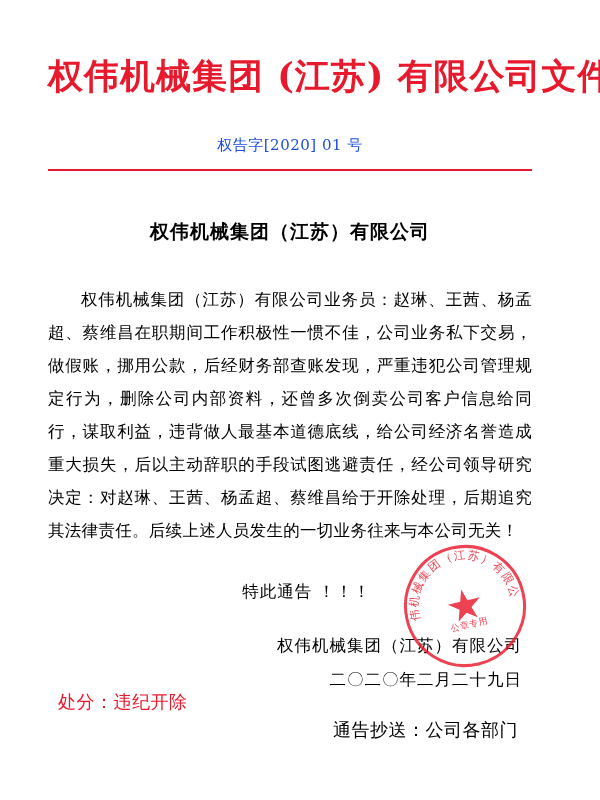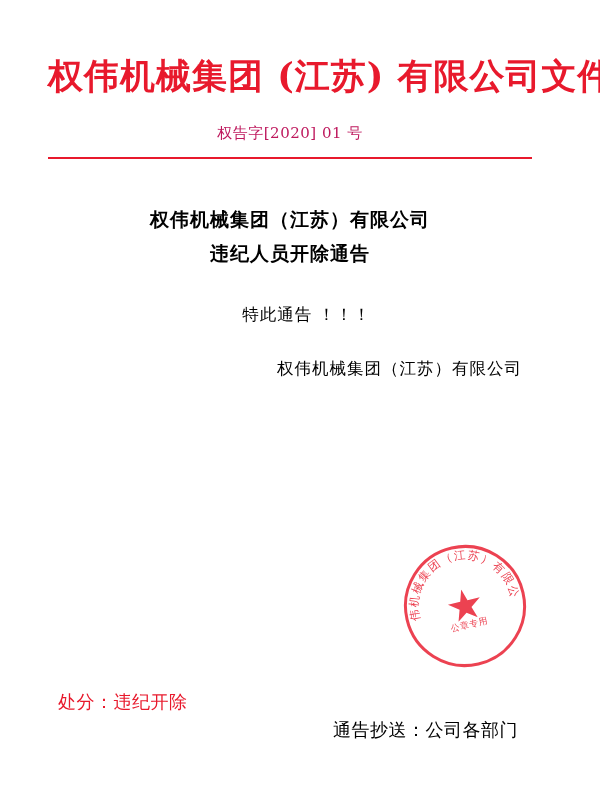--- a/index.html
+++ b/index.html
@@ -31,23 +31,23 @@
   .doc-header-title {
     color: #e8192c;
     font-size: 35px;
     font-weight: bold;
     letter-spacing: 1px;
     line-height: 1.15;
     white-space: nowrap;
     font-family: "DejaVu Serif", "Liberation Serif", serif;
   }
   .doc-number {
-    margin-top: 28px;
+    margin-top: 40px;
     font-size: 15px;
-    color: #be185d;
+    color: #1d4ed8;
     letter-spacing: 0.5px;
   }
   .header-rule {
     margin-top: 14px;
     height: 2px;
     background: #e8192c;
     width: 100%;
   }
 
   
@@ -162,28 +162,31 @@
 <div class="page">
 
   <div class="doc-header">
     <div class="doc-header-title">权伟机械集团 (江苏) 有限公司文件</div>
     <div class="doc-number">权告字[2020] 01 号</div>
     <div class="header-rule"></div>
   </div>
 
   <div class="title-block">
     <div>权伟机械集团（江苏）有限公司</div>
-    <div>违纪人员开除通告</div>
-  </div>
-
+  </div>
+
+  <div class="body-text">
+    <p class="indent">权伟机械集团（江苏）有限公司业务员：赵琳、王茜、杨孟超、蔡维昌在职期间工作积极性一惯不佳，公司业务私下交易，做假账，挪用公款，后经财务部查账发现，严重违犯公司管理规定行为，删除公司内部资料，还曾多次倒卖公司客户信息给同行，谋取利益，违背做人最基本道德底线，给公司经济名誉造成重大损失，后以主动辞职的手段试图逃避责任，经公司领导研究决定：对赵琳、王茜、杨孟超、蔡维昌给于开除处理，后期追究其法律责任。后续上述人员发生的一切业务往来与本公司无关！</p>
+  </div>
 
   <div class="notice-line">特此通告 ！！！</div>
 
   <div class="signature">
     <div>权伟机械集团（江苏）有限公司</div>
+    <div>二〇二〇年二月二十九日</div>
   </div>
 
   <div class="punishment">处分：违纪开除</div>
   <div class="cc-line">通告抄送：公司各部门</div>
 
   <div class="seal">
     <div class="seal-ring"></div>
     <svg width="122" height="122" viewBox="0 0 122 122">
       <defs>
         <path id="sealArc" d="M 14,61 A 47,47 0 1 1 108,61"></path>

